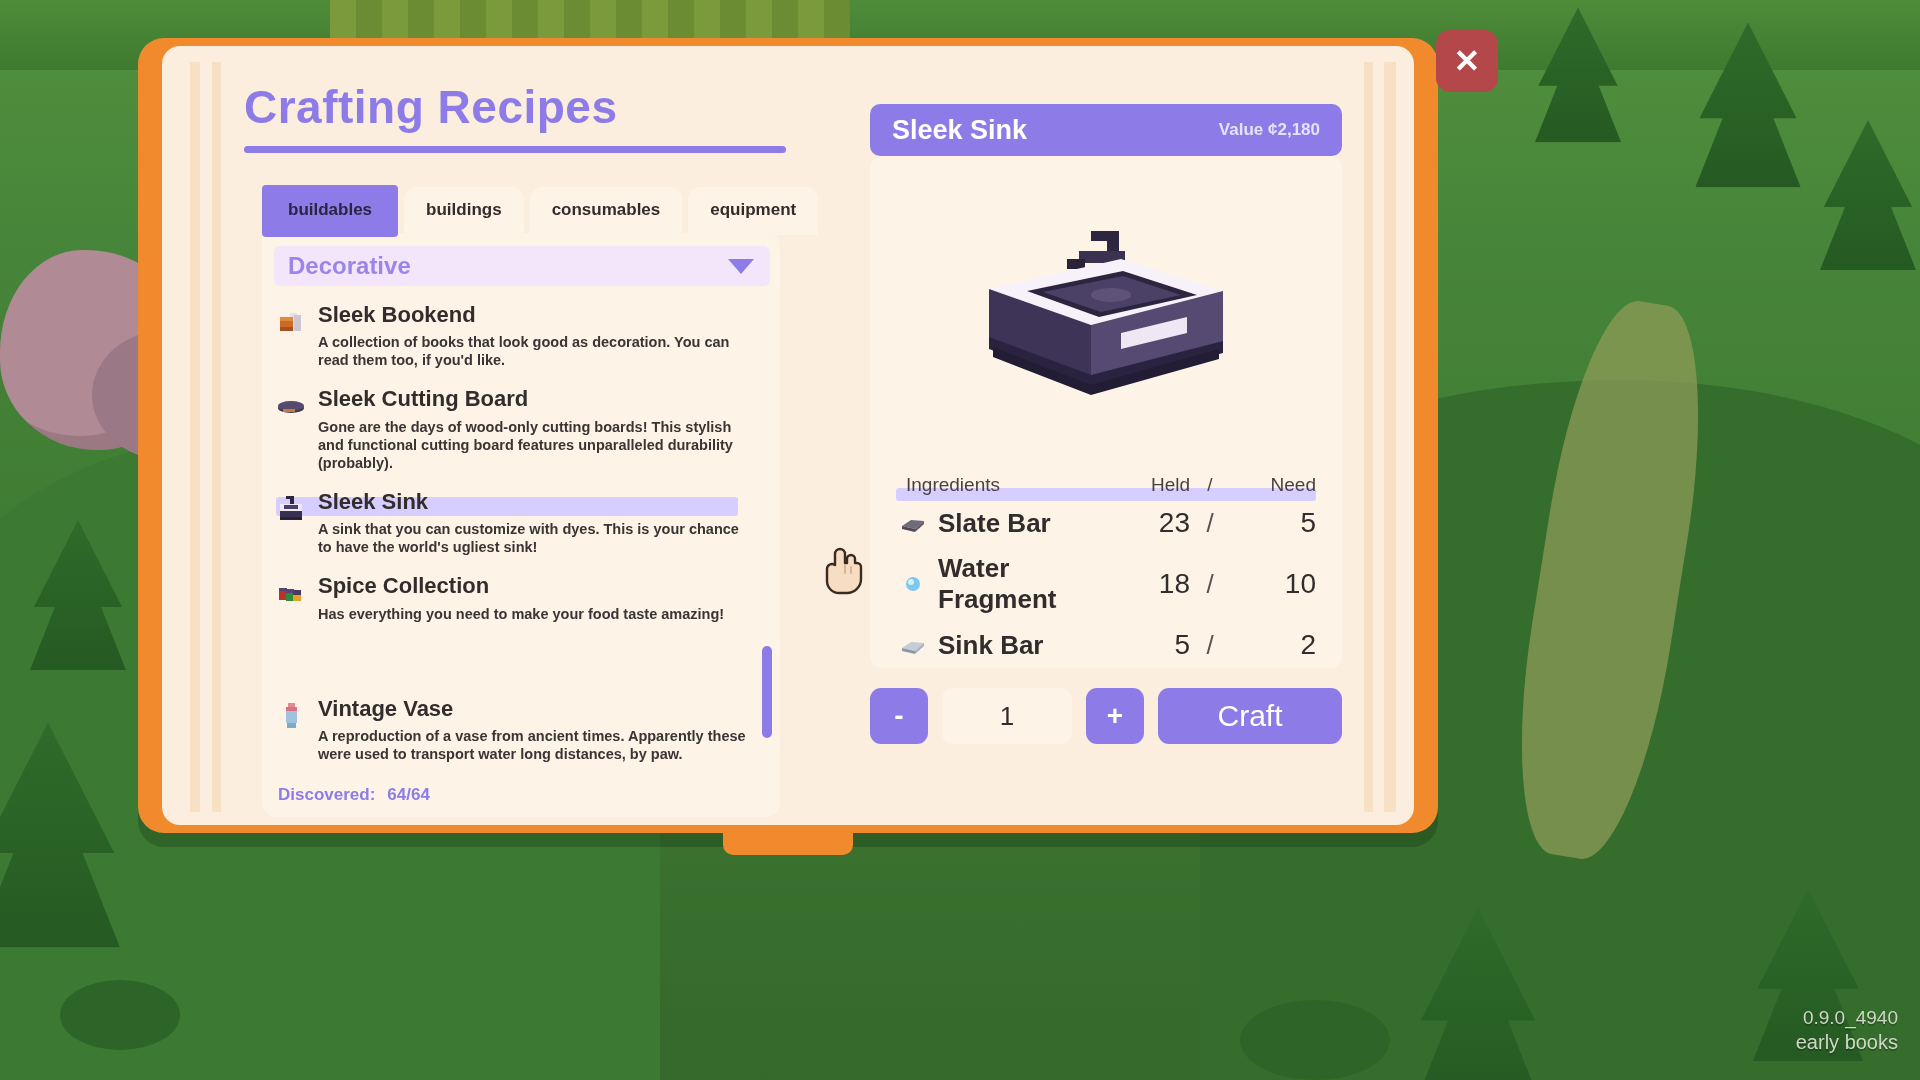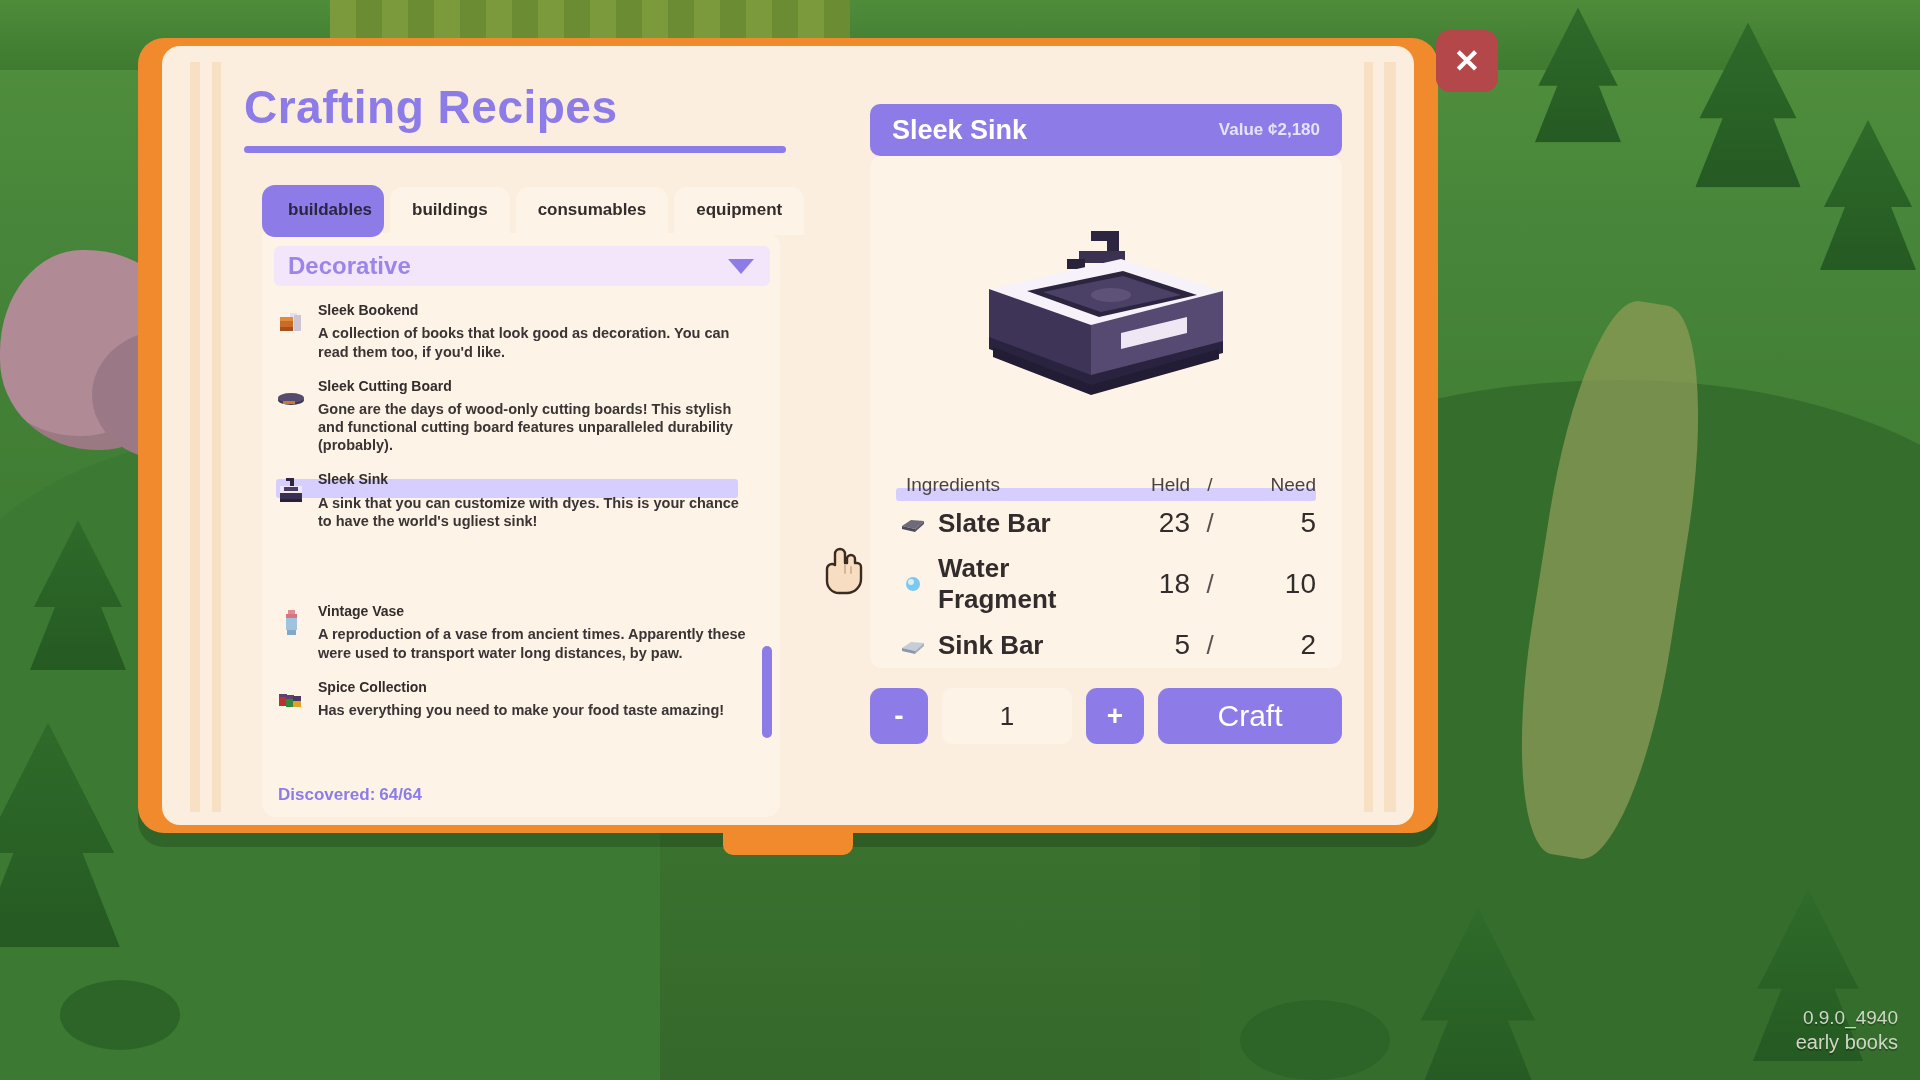--- a/index.html
+++ b/index.html
@@ -175,22 +175,22 @@
     font-size: 17px;
     font-weight: 700;
     padding: 13px 22px 15px 22px;
     border-radius: 13px 13px 0 0;
     cursor: pointer;
     white-space: nowrap;
   }
   .tab.active {
     background: #8d7ce8;
     color: #2b2540;
-    border-radius: 13px;
-    padding: 15px 12px 17px 26px;
+    border-radius: 4px;
+    padding: 15px 26px 17px 26px;
     margin-bottom: -2px;
   }
 
   
   #recipe-panel {
     position: relative;
     margin-left: 22px;
     margin-top: -2px;
     width: 518px;
     height: 584px;
@@ -249,21 +249,21 @@
   .item-icon {
     position: relative;
     width: 34px; height: 34px;
     flex: 0 0 34px;
     margin-right: 10px;
     margin-top: 2px;
     z-index: 2;
   }
   .item-text { position: relative; z-index: 2; flex: 1; }
   .item-name {
-    font-size: 14px;
+    font-size: 22px;
     font-weight: 700;
     color: #332c2c;
     line-height: 1.1;
   }
   .item-desc {
     margin-top: 6px;
     font-size: 14.5px;
     font-weight: 700;
     color: #3b3434;
     line-height: 1.25;
@@ -275,21 +275,21 @@
     right: 8px; top: 352px;
     width: 10px; height: 92px;
     background: #8d7ce8;
     border-radius: 6px;
     cursor: pointer;
   }
 
   #discovered-row {
     position: absolute;
     left: 16px; bottom: 12px;
-    display: flex; gap: 4px; align-items: flex-end;
+    display: flex; gap: 12px; align-items: flex-end;
   }
   #discovered-label, #discovered-count {
     color: #8d7ce8;
     font-size: 17px;
     font-weight: 700;
   }
 
   
   #right-page {
     position: relative;
@@ -581,54 +581,54 @@
                 <rect x="6" y="19" width="22" height="8" fill="#3a3150"></rect>
                 <rect x="6" y="25" width="22" height="3" fill="#292139"></rect>
               </svg>
             </div>
             <div class="item-text">
               <div class="item-name">Sleek Sink</div>
               <div class="item-desc">A sink that you can customize with dyes. This is your chance to have the world's ugliest sink!</div>
             </div>
           </div>
 
-          <div class="recipe-item" style="margin-top:56px;">
-
-            <div class="item-icon">
-              <svg viewBox="0 0 34 34" width="34" height="34">
-                <rect x="14" y="4" width="7" height="5" fill="#e08a96"></rect>
-                <rect x="12" y="8" width="11" height="5" fill="#d9737f"></rect>
-                <rect x="12" y="12" width="11" height="12" fill="#9fc2de"></rect>
-                <rect x="13" y="24" width="9" height="5" fill="#7fa8c9"></rect>
-              </svg>
-            </div>
-            <div class="item-text">
-              <div class="item-name">Vintage Vase</div>
-              <div class="item-desc">A reproduction of a vase from ancient times. Apparently these were used to transport water long distances, by paw.</div>
-            </div>
-          </div>
-
           <div class="recipe-item">
 
             <div class="item-icon">
               <svg viewBox="0 0 34 34" width="34" height="34">
                 <rect x="5" y="14" width="8" height="10" fill="#b8322e"></rect>
                 <rect x="5" y="12" width="8" height="3" fill="#5b4270"></rect>
                 <rect x="12" y="16" width="8" height="9" fill="#2f8a3a"></rect>
                 <rect x="12" y="13" width="8" height="4" fill="#5b4270"></rect>
                 <rect x="19" y="18" width="8" height="7" fill="#e2a22a"></rect>
                 <rect x="19" y="14" width="8" height="5" fill="#4a3a60"></rect>
               </svg>
             </div>
             <div class="item-text">
               <div class="item-name">Spice Collection</div>
               <div class="item-desc">Has everything you need to make your food taste amazing!</div>
             </div>
           </div>
 
+          <div class="recipe-item" style="margin-top:56px;">
+
+            <div class="item-icon">
+              <svg viewBox="0 0 34 34" width="34" height="34">
+                <rect x="14" y="4" width="7" height="5" fill="#e08a96"></rect>
+                <rect x="12" y="8" width="11" height="5" fill="#d9737f"></rect>
+                <rect x="12" y="12" width="11" height="12" fill="#9fc2de"></rect>
+                <rect x="13" y="24" width="9" height="5" fill="#7fa8c9"></rect>
+              </svg>
+            </div>
+            <div class="item-text">
+              <div class="item-name">Vintage Vase</div>
+              <div class="item-desc">A reproduction of a vase from ancient times. Apparently these were used to transport water long distances, by paw.</div>
+            </div>
+          </div>
+
           <div id="list-scrollbar"></div>
         </div>
 
         <div id="discovered-row">
           <span id="discovered-label">Discovered:</span>
           <span id="discovered-count">64/64</span>
         </div>
       </div>
     </div>
 

